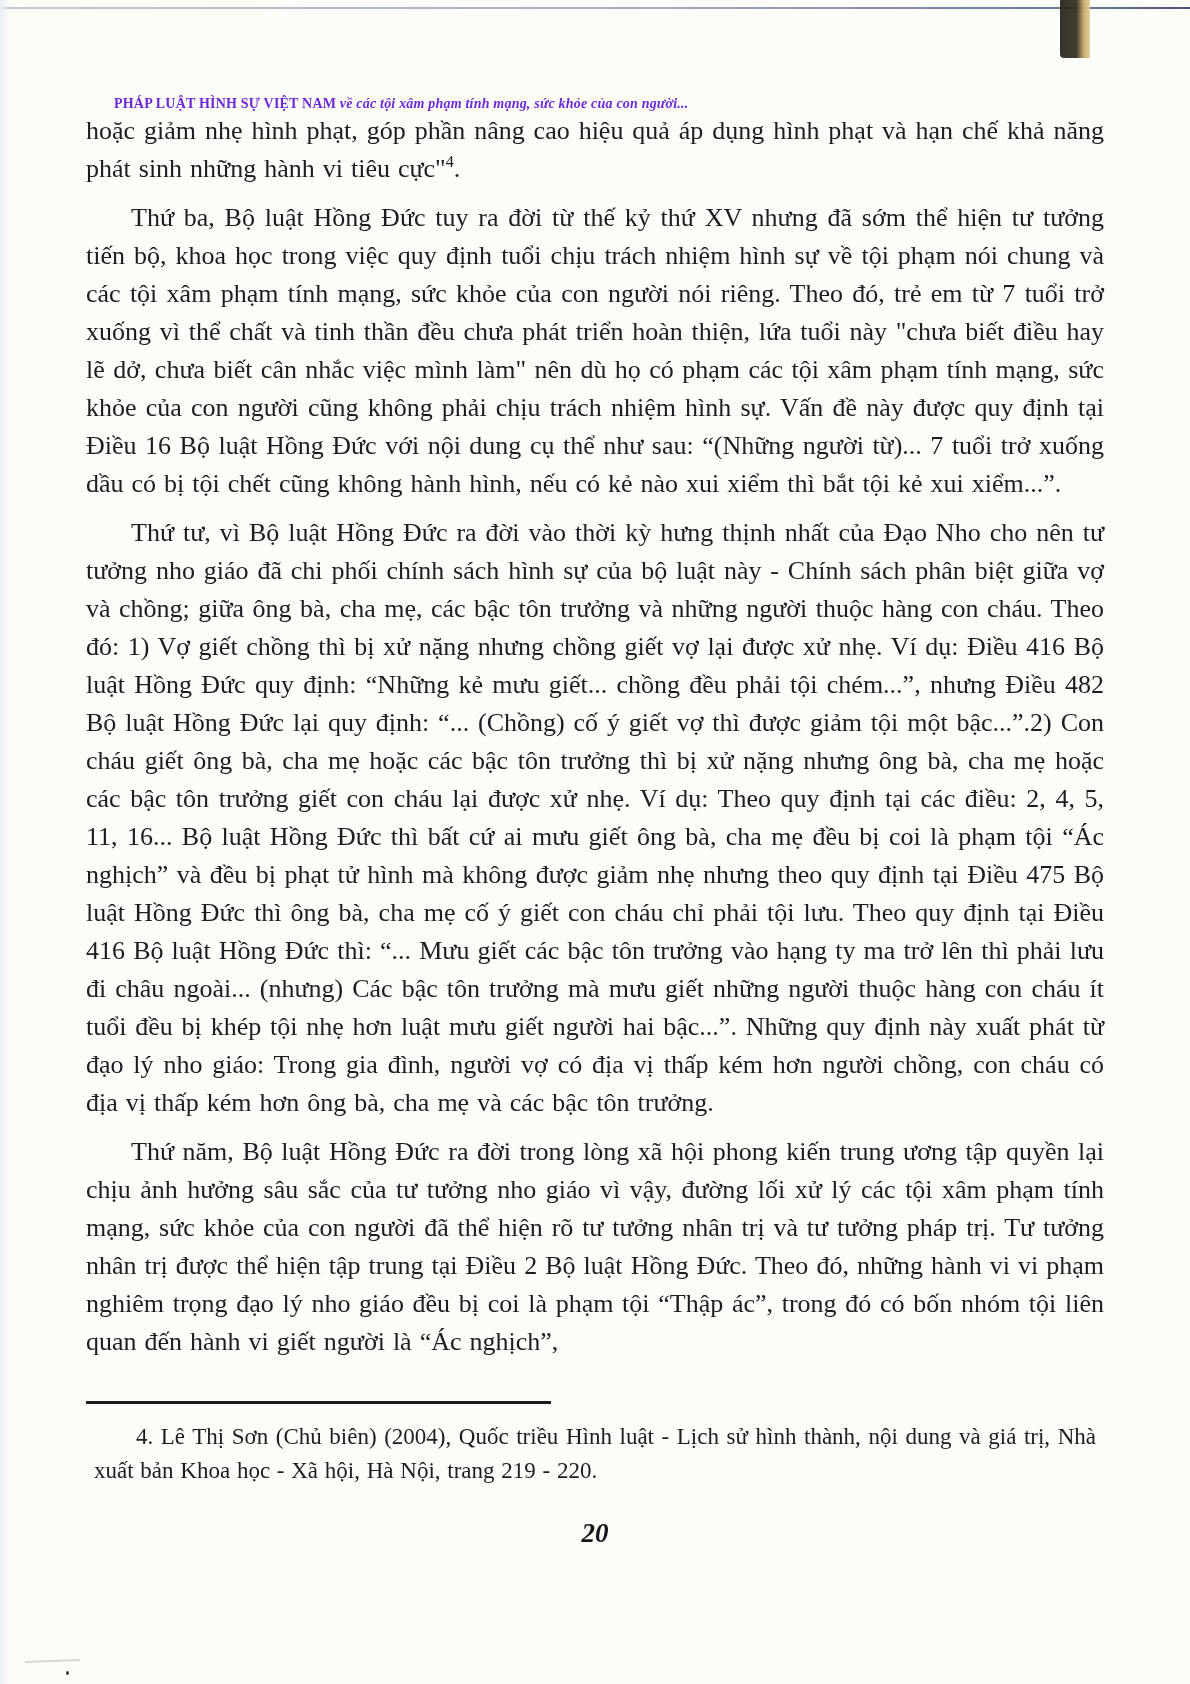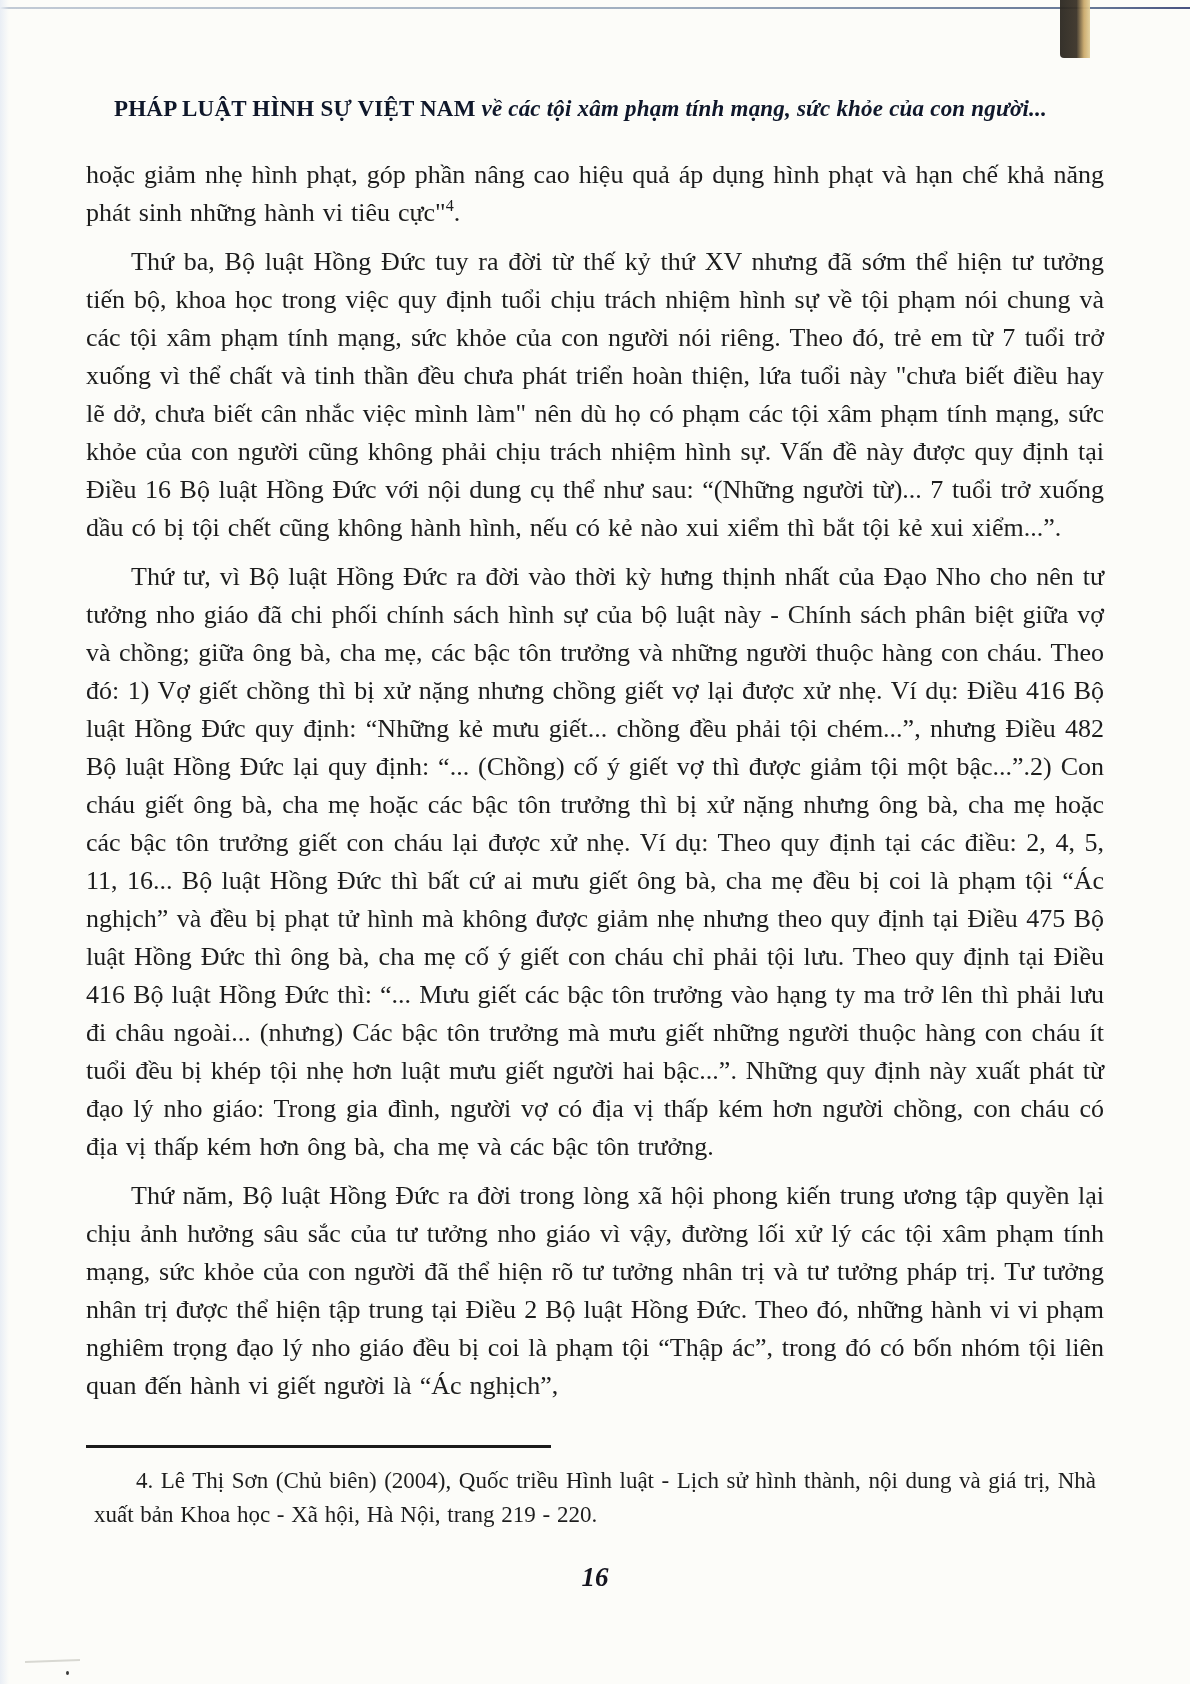--- a/index.html
+++ b/index.html
@@ -50,33 +50,32 @@
   }
   .scan-bottom-dot {
     position: absolute;
     left: 66px; top: 1671px;
     width: 3px; height: 4px;
     background: #3a3a3a;
     border-radius: 50%;
   }
   
   .running-header {
-    font-size: 23px;
+    font-size: 14px;
     font-weight: bold;
     white-space: nowrap;
     letter-spacing: 0.2px;
     padding-left: 28px;
-    color: #0f172a;
+    color: #6d28d9;
   }
   .running-header .sub {
     font-style: italic;
   }
   
   .body-text {
-    margin-top: 34px;
     font-size: 26px;
     line-height: 38px;
     text-align: justify;
     word-spacing: 1.5px;
   }
   .body-text p {
     margin: 0 0 11px 0;
   }
   .body-text p.indent {
     text-indent: 45px;
@@ -135,15 +134,15 @@
     <p class="indent">Thứ tư, vì Bộ luật Hồng Đức ra đời vào thời kỳ hưng thịnh nhất của Đạo Nho cho nên tư tưởng nho giáo đã chi phối chính sách hình sự của bộ luật này - Chính sách phân biệt giữa vợ và chồng; giữa ông bà, cha mẹ, các bậc tôn trưởng và những người thuộc hàng con cháu. Theo đó: 1) Vợ giết chồng thì bị xử nặng nhưng chồng giết vợ lại được xử nhẹ. Ví dụ: Điều 416 Bộ luật Hồng Đức quy định: “Những kẻ mưu giết... chồng đều phải tội chém...”, nhưng Điều 482 Bộ luật Hồng Đức lại quy định: “... (Chồng) cố ý giết vợ thì được giảm tội một bậc...”.2) Con cháu giết ông bà, cha mẹ hoặc các bậc tôn trưởng thì bị xử nặng nhưng ông bà, cha mẹ hoặc các bậc tôn trưởng giết con cháu lại được xử nhẹ. Ví dụ: Theo quy định tại các điều: 2, 4, 5, 11, 16... Bộ luật Hồng Đức thì bất cứ ai mưu giết ông bà, cha mẹ đều bị coi là phạm tội “Ác nghịch” và đều bị phạt tử hình mà không được giảm nhẹ nhưng theo quy định tại Điều 475 Bộ luật Hồng Đức thì ông bà, cha mẹ cố ý giết con cháu chỉ phải tội lưu. Theo quy định tại Điều 416 Bộ luật Hồng Đức thì: “... Mưu giết các bậc tôn trưởng vào hạng ty ma trở lên thì phải lưu đi châu ngoài... (nhưng) Các bậc tôn trưởng mà mưu giết những người thuộc hàng con cháu ít tuổi đều bị khép tội nhẹ hơn luật mưu giết người hai bậc...”. Những quy định này xuất phát từ đạo lý nho giáo: Trong gia đình, người vợ có địa vị thấp kém hơn người chồng, con cháu có địa vị thấp kém hơn ông bà, cha mẹ và các bậc tôn trưởng.</p>
 
     <p class="indent">Thứ năm, Bộ luật Hồng Đức ra đời trong lòng xã hội phong kiến trung ương tập quyền lại chịu ảnh hưởng sâu sắc của tư tưởng nho giáo vì vậy, đường lối xử lý các tội xâm phạm tính mạng, sức khỏe của con người đã thể hiện rõ tư tưởng nhân trị và tư tưởng pháp trị. Tư tưởng nhân trị được thể hiện tập trung tại Điều 2 Bộ luật Hồng Đức. Theo đó, những hành vi vi phạm nghiêm trọng đạo lý nho giáo đều bị coi là phạm tội “Thập ác”, trong đó có bốn nhóm tội liên quan đến hành vi giết người là “Ác nghịch”,</p>
   </div>
 
   <hr class="footnote-separator">
   <div class="footnote">
     <p>4. Lê Thị Sơn (Chủ biên) (2004), Quốc triều Hình luật - Lịch sử hình thành, nội dung và giá trị, Nhà xuất bản Khoa học - Xã hội, Hà Nội, trang 219 - 220.</p>
   </div>
 
-  <div class="page-number">16</div>
+  <div class="page-number">20</div>
 
 </div>
 
 </body></html>

